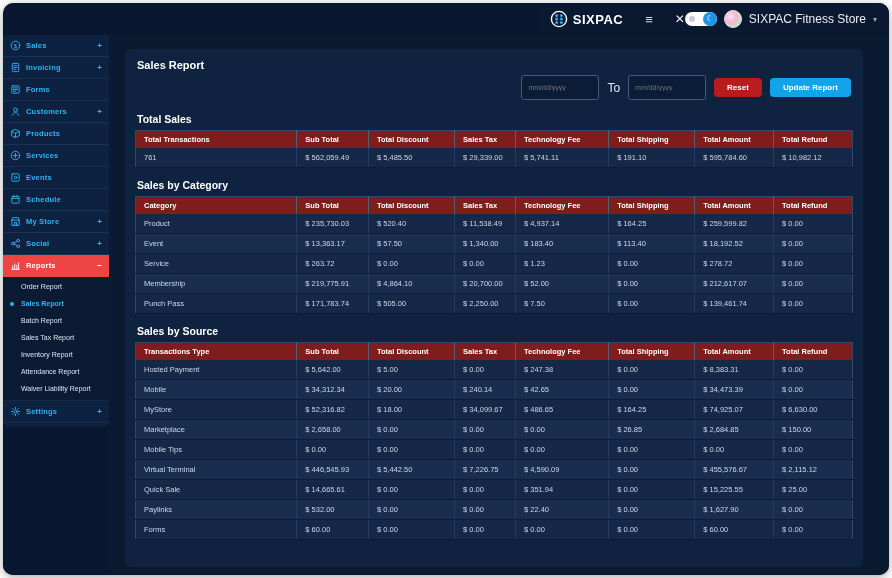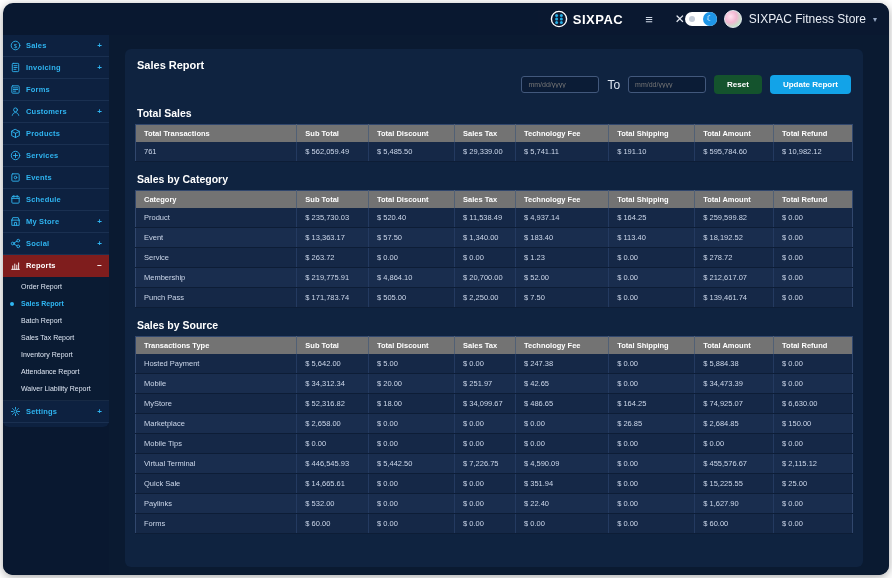--- a/index.html
+++ b/index.html
@@ -24,44 +24,44 @@
 
   
   .body-row{flex:1;display:flex;min-height:0;}
   .sidebar{width:106px;flex:0 0 106px;background:#091830;}
   .nav-panel{background:#0d2140;border-radius:0 0 6px 6px;padding-bottom:4px;}
   .nav-item{display:flex;align-items:center;gap:5px;padding:5px 7px;border-bottom:1px solid rgba(125,155,205,.12);cursor:pointer;}
   .nav-item .nico{width:11px;height:11px;flex:0 0 11px;color:#2fb4f0;display:flex;}
   .nav-item .nico svg{width:11px;height:11px;}
   .nav-label{color:#2fb4f0;font-size:7.5px;font-weight:bold;flex:1;letter-spacing:.2px;}
   .nav-exp{color:#2fb4f0;font-size:8px;font-weight:bold;}
-  .nav-item.active{background:#7f1d1d;border-bottom-color:transparent;}
+  .nav-item.active{background:#ef4444;border-bottom-color:transparent;}
   .nav-item.active .nico,.nav-item.active .nav-label,.nav-item.active .nav-exp{color:#fff;}
   .submenu{background:#0a1b33;padding:1px 0 3px 0;border-bottom:1px solid rgba(125,155,205,.12);}
   .sub-item{position:relative;padding:5px 4px 5px 18px;color:#dde5f2;font-size:7px;cursor:pointer;}
   .sub-item.active{color:#2fb6f2;font-weight:bold;}
   .sub-item.active:before{content:"";position:absolute;left:7px;top:50%;margin-top:-2px;width:4px;height:4px;border-radius:50%;background:#2fb6f2;}
 
   
   .main{flex:1;background:#0a1a31;padding:14px 26px 8px 16px;min-width:0;overflow:hidden;}
   .card{background:#0f2340;border-radius:6px;padding:10px 10px 10px 10px;height:498px;}
   .page-title{color:#fff;font-size:11px;font-weight:bold;margin:0 0 4px 2px;}
   .filter-row{display:flex;justify-content:flex-end;align-items:center;gap:8px;margin:2px 2px 0 0;}
-  .date-input{width:78px;height:17px;background:#0b1c36;border:1px solid #42587c;border-radius:3px;color:#93a7c4;
+  .date-input{width:78px;height:25px;background:#0b1c36;border:1px solid #42587c;border-radius:3px;color:#93a7c4;
               font-size:7px;padding:0 6px;font-family:"Liberation Sans",sans-serif;box-sizing:border-box;}
   .to-label{color:#dfe7f2;font-size:12px;}
   .btn{border:none;border-radius:4px;height:19px;color:#fff;font-weight:bold;font-size:8px;cursor:pointer;
        font-family:"Liberation Sans",sans-serif;padding:0 13px;}
-  .btn.reset{background:#14532d;}
+  .btn.reset{background:#b91c1c;}
   .btn.update{background:#12a3e8;}
 
   .sec-title{color:#fff;font-size:10.5px;font-weight:bold;margin:11px 0 5px 2px;}
   .sec-title.first{margin-top:13px;}
   table.rpt{width:100%;border-collapse:collapse;table-layout:fixed;border:1px solid #31476d;}
-  table.rpt th{background:#737373;color:#fff;font-size:7.5px;font-weight:bold;text-align:left;padding:4px 8px;
+  table.rpt th{background:#7f1d1d;color:#fff;font-size:7.5px;font-weight:bold;text-align:left;padding:4px 8px;
                border-right:1px solid rgba(255,255,255,.28);white-space:nowrap;overflow:hidden;}
   table.rpt th:last-child{border-right:none;}
   table.rpt td{color:#ccd7ea;font-size:7.5px;padding:5px 8px;border-right:1px solid #243a60;
                border-bottom:1px solid #0d1d36;white-space:nowrap;overflow:hidden;}
   table.rpt td:last-child{border-right:none;}
   table.rpt tbody tr:nth-child(odd){background:#152847;}
   table.rpt tbody tr:nth-child(even){background:#192d4e;}
 
   col.c0{width:22.5%}col.c1{width:10%}col.c2{width:12%}col.c3{width:8.5%}
   col.c4{width:13%}col.c5{width:12%}col.c6{width:11%}col.c7{width:11%}
@@ -388,28 +388,28 @@
                 </tr>
               </thead>
               <tbody>
                 <tr>
                   <td>Hosted Payment</td>
                   <td>$ 5,642.00</td>
                   <td>$ 5.00</td>
                   <td>$ 0.00</td>
                   <td>$ 247.38</td>
                   <td>$ 0.00</td>
-                  <td>$ 5,884.38</td>
+                  <td>$ 8,383.31</td>
                   <td>$ 0.00</td>
                 </tr>
                 <tr>
                   <td>Mobile</td>
                   <td>$ 34,312.34</td>
                   <td>$ 20.00</td>
-                  <td>$ 251.97</td>
+                  <td>$ 240.14</td>
                   <td>$ 42.65</td>
                   <td>$ 0.00</td>
                   <td>$ 34,473.39</td>
                   <td>$ 0.00</td>
                 </tr>
                 <tr>
                   <td>MyStore</td>
                   <td>$ 52,316.82</td>
                   <td>$ 18.00</td>
                   <td>$ 34,099.67</td>

